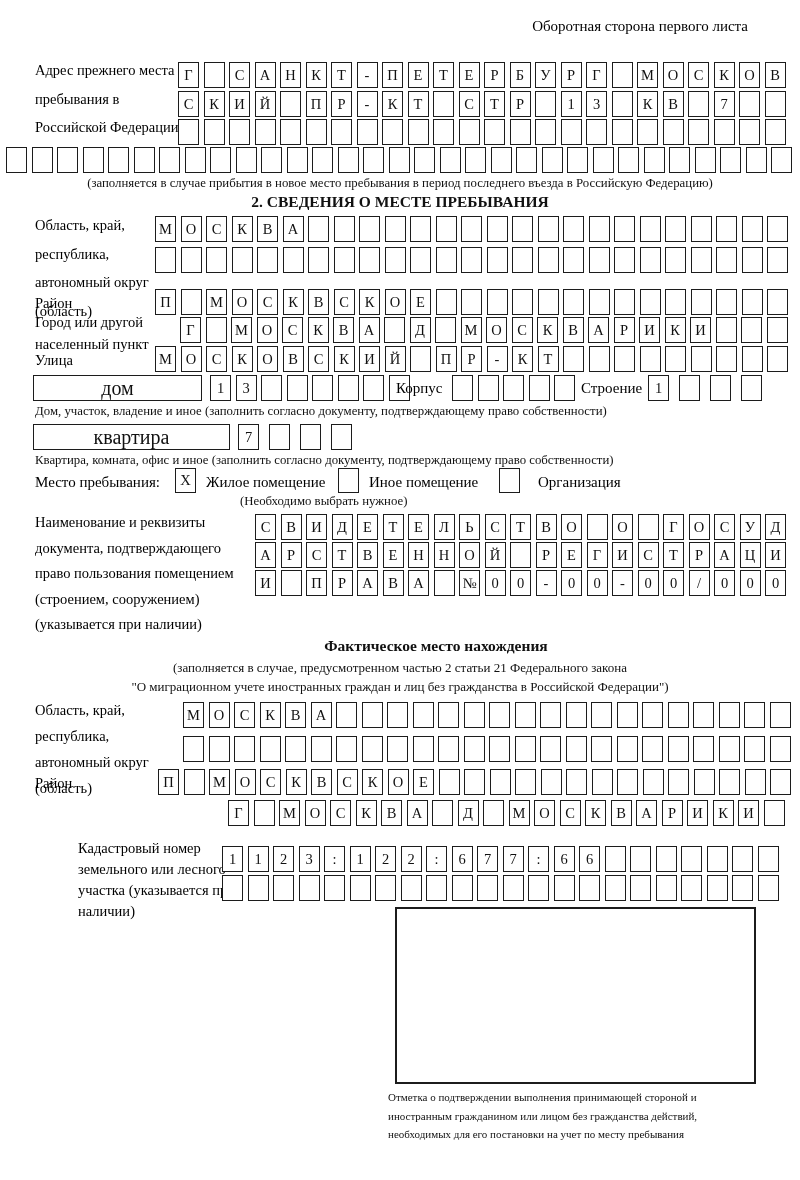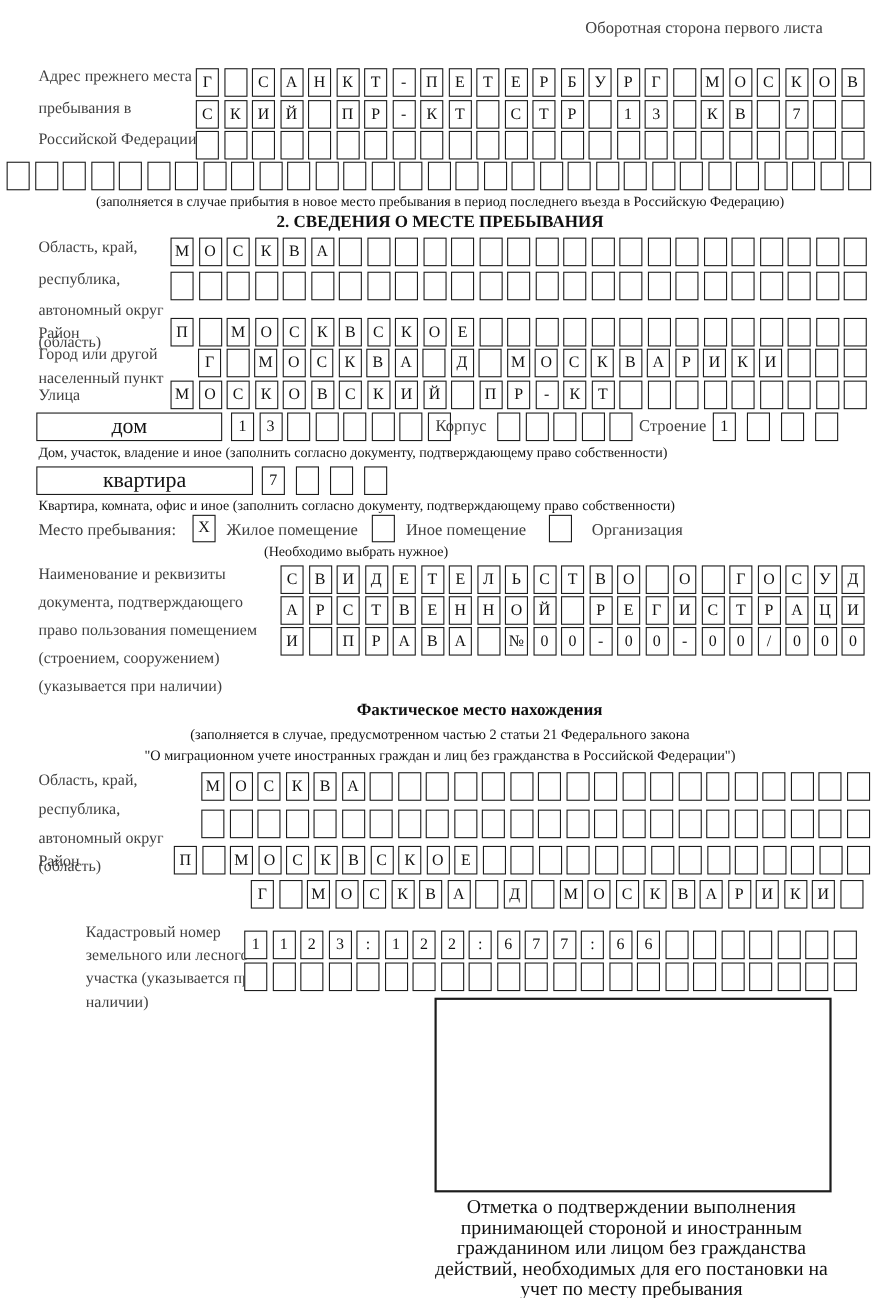--- a/index.html
+++ b/index.html
@@ -2,21 +2,21 @@
 <html><head>
 <meta charset="utf-8">
 <style>
   html,body { margin:0; padding:0; background:#ffffff; }
   .page {
     position:relative; width:800px; height:1180px; background:#ffffff;
     font-family:"Liberation Serif", serif; color:#111;
     overflow:hidden;
   }
   .abs { position:absolute; }
-  .lbl { font-size:14.5px; line-height:21px; color:#404040; }
+  .lbl { font-size:14.5px; line-height:21px; color:#000000; }
   .lh-wide { line-height:28.5px; }
   .lh-med  { line-height:26px; }
   .lh-doc  { line-height:25.5px; }
   .cellrow { position:absolute; display:flex; gap:4.5px; }
   .cell {
     box-sizing:border-box; width:21px; height:26px; flex:0 0 21px;
     border:1.5px solid #1c1c1c; background:#fff;
     display:flex; align-items:center; justify-content:center;
     font-size:14.5px; line-height:23px; color:#111;
   }
@@ -574,15 +574,15 @@
       <span class="cell"></span>
       <span class="cell"></span>
       <span class="cell"></span>
       <span class="cell"></span>
       <span class="cell"></span>
       <span class="cell"></span>
       <span class="cell"></span>
     </div>
 
   <div class="stamp-box" style="left:395px; top:907px; width:357px; height:173px;"></div>
-  <div class="caption" style="left:388px; top:1088px; width:372px; text-align:center; font-size:18px; line-height:18.5px;">Отметка о подтверждении выполнения принимающей стороной и иностранным гражданином или лицом без гражданства действий, необходимых для его постановки на учет по месту пребывания</div>
+  <div class="caption" style="left:388px; top:1088px; width:372px; font-size:11px; line-height:18.5px;">Отметка о подтверждении выполнения принимающей стороной и иностранным гражданином или лицом без гражданства действий, необходимых для его постановки на учет по месту пребывания</div>
 
 </div>
 
 </body></html>

